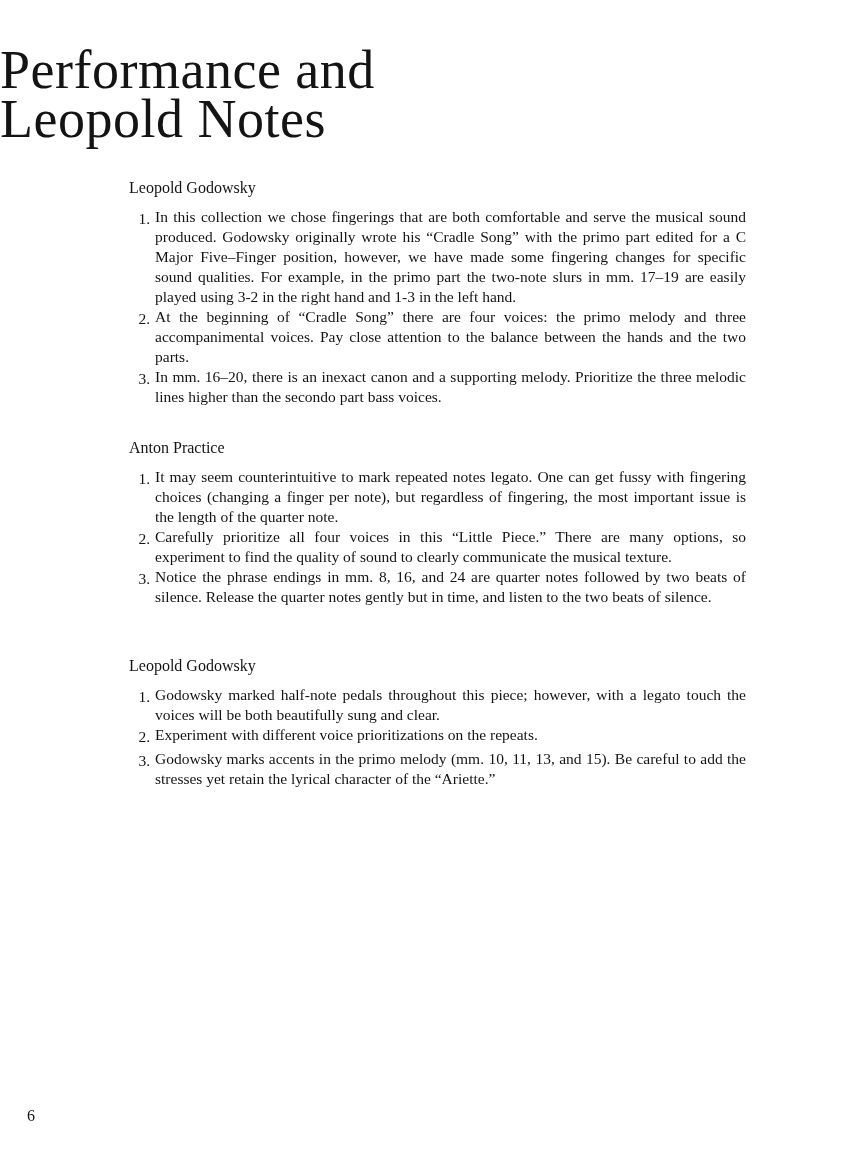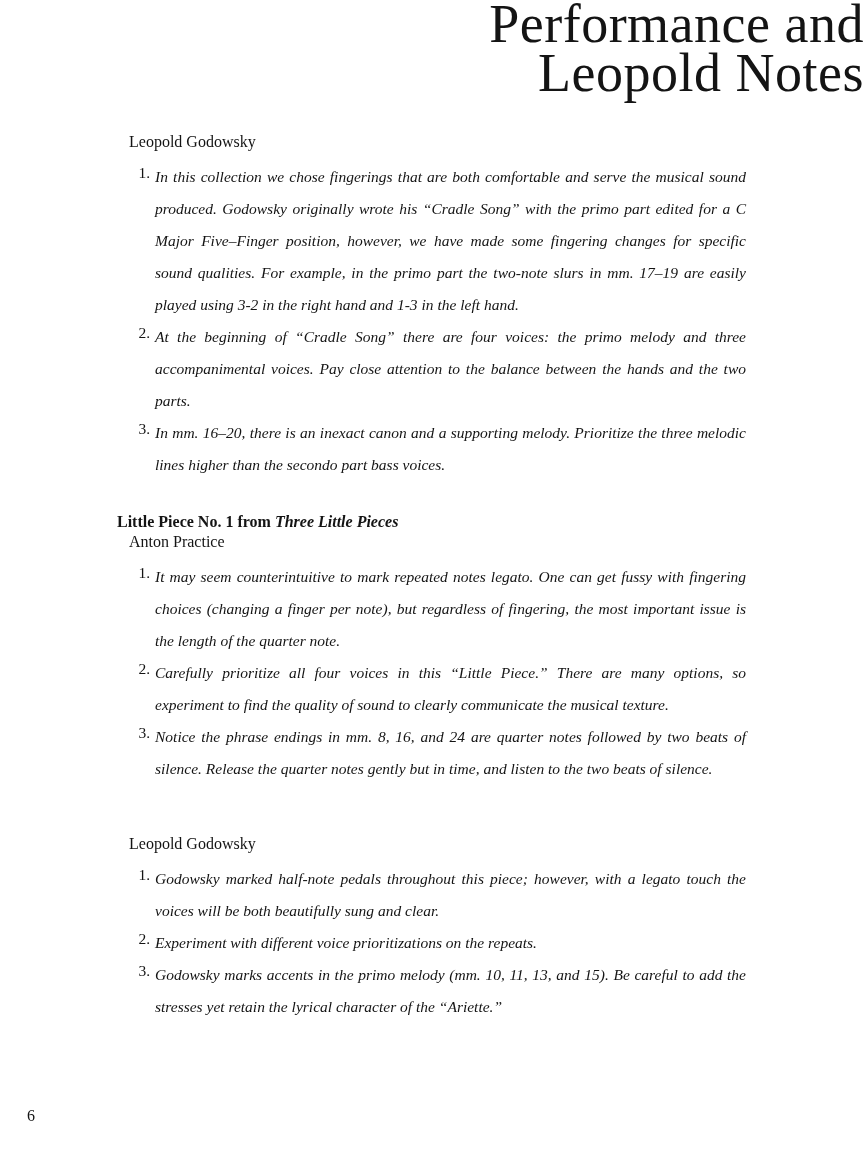--- a/index.html
+++ b/index.html
@@ -10,21 +10,22 @@
     color: #141414;
     position: relative;
     overflow: hidden;
   }
   .page {
     position: relative;
     width: 864px; height: 1152px;
     background: #ffffff;
   }
   .title {
-    text-align: right;
+    padding-top: 46px;
+    text-align: left;
     font-size: 54px;
     line-height: 49px;
     font-weight: 400;
     letter-spacing: 0.5px;
   }
   .content {
     margin-left: 117px;
     margin-right: 118px;
   }
   .section { }
@@ -56,23 +57,22 @@
     flex: 0 0 33px;
     width: 33px;
     text-align: right;
     margin-right: 5px;
     font-size: 15.5px;
     line-height: 24px;
   }
   .note-text {
     flex: 1;
     font-size: 15.5px;
-    line-height: 32px;
+    line-height: 20px;
     text-align: justify;
-    font-style: italic;
   }
   .page-number {
     position: absolute;
     left: 27px;
     top: 1106px;
     font-size: 16px;
     line-height: 20px;
   }
 </style>
 </head>
@@ -99,23 +99,20 @@
           <span class="note-text">At the beginning of “Cradle Song” there are four voices: the primo melody and three accompanimental voices. Pay close attention to the balance between the hands and the two parts.</span>
         </li>
         <li class="note-item">
           <span class="note-num">3.</span>
           <span class="note-text">In mm. 16–20, there is an inexact canon and a supporting melody. Prioritize the three melodic lines higher than the secondo part bass voices.</span>
         </li>
       </ol>
     </div>
 
     <div class="section section-2">
-      <div class="heading">
-        <span>Little Piece No. 1 from </span><span class="italic">Three Little Pieces</span>
-      </div>
       <div class="author">Anton Practice</div>
       <ol class="notes-list">
         <li class="note-item">
           <span class="note-num">1.</span>
           <span class="note-text">It may seem counterintuitive to mark repeated notes legato. One can get fussy with fingering choices (changing a finger per note), but regardless of fingering, the most important issue is the length of the quarter note.</span>
         </li>
         <li class="note-item">
           <span class="note-num">2.</span>
           <span class="note-text">Carefully prioritize all four voices in this “Little Piece.” There are many options, so experiment to find the quality of sound to clearly communicate the musical texture.</span>
         </li>

